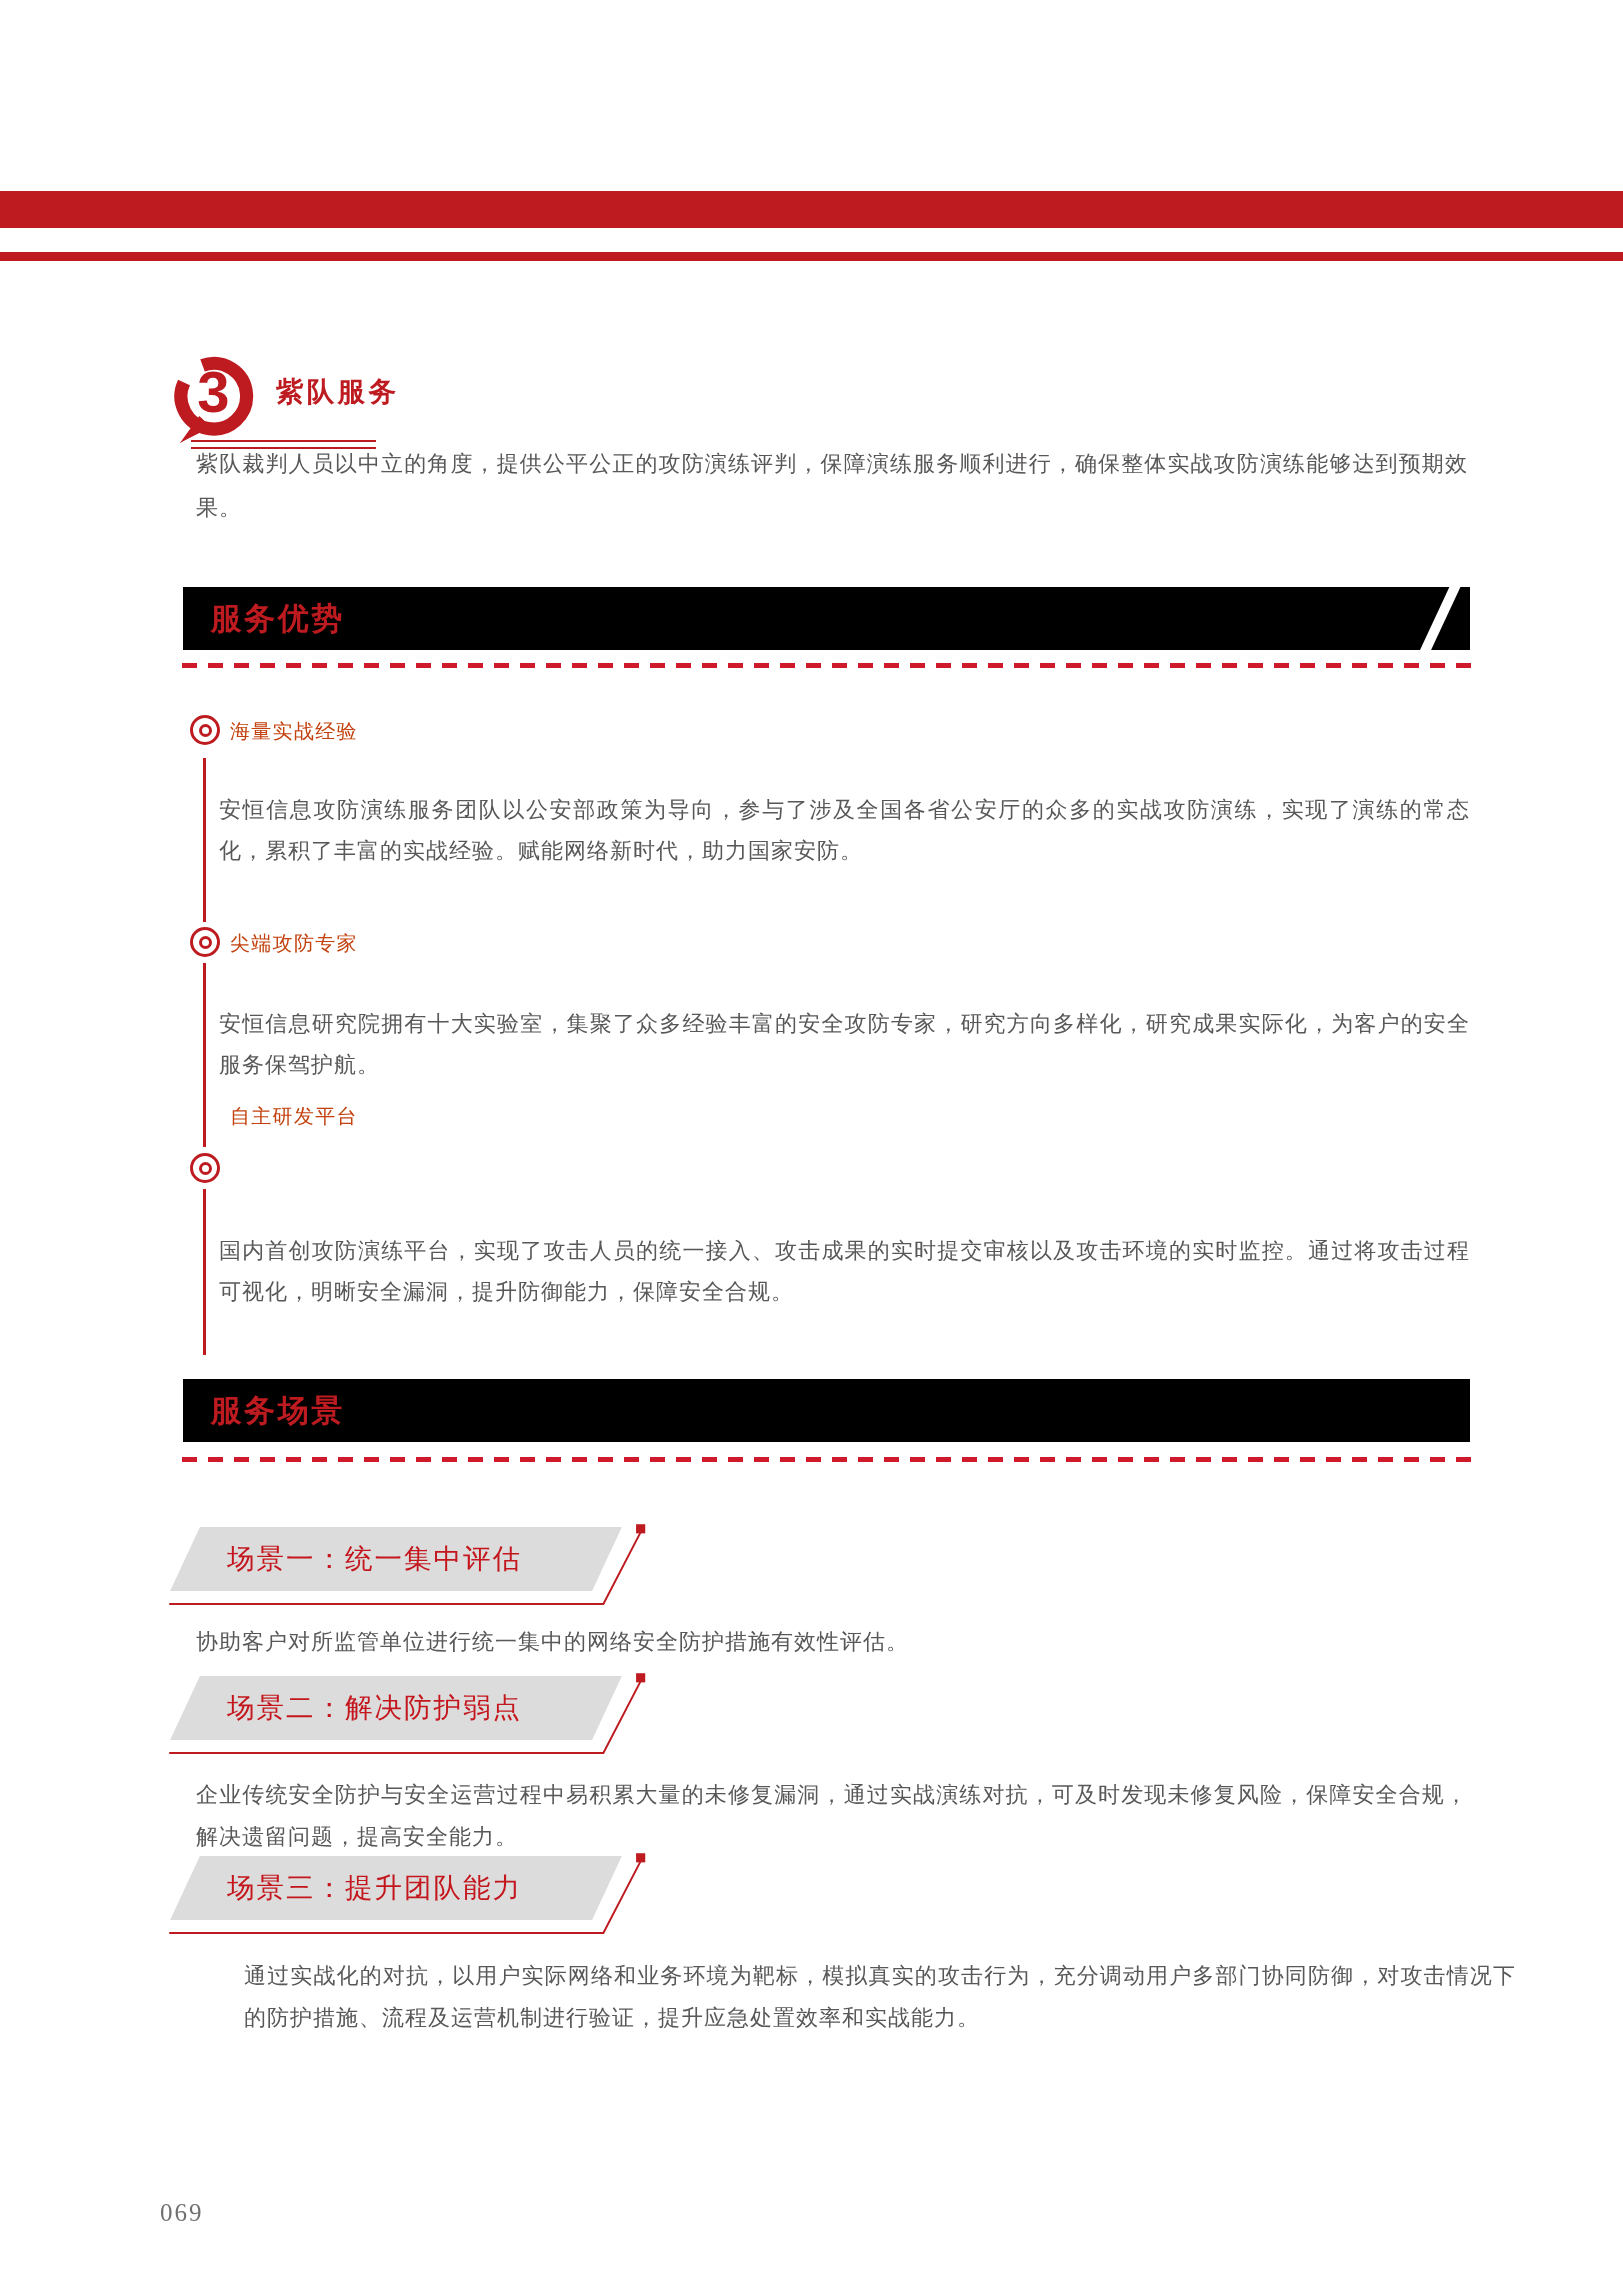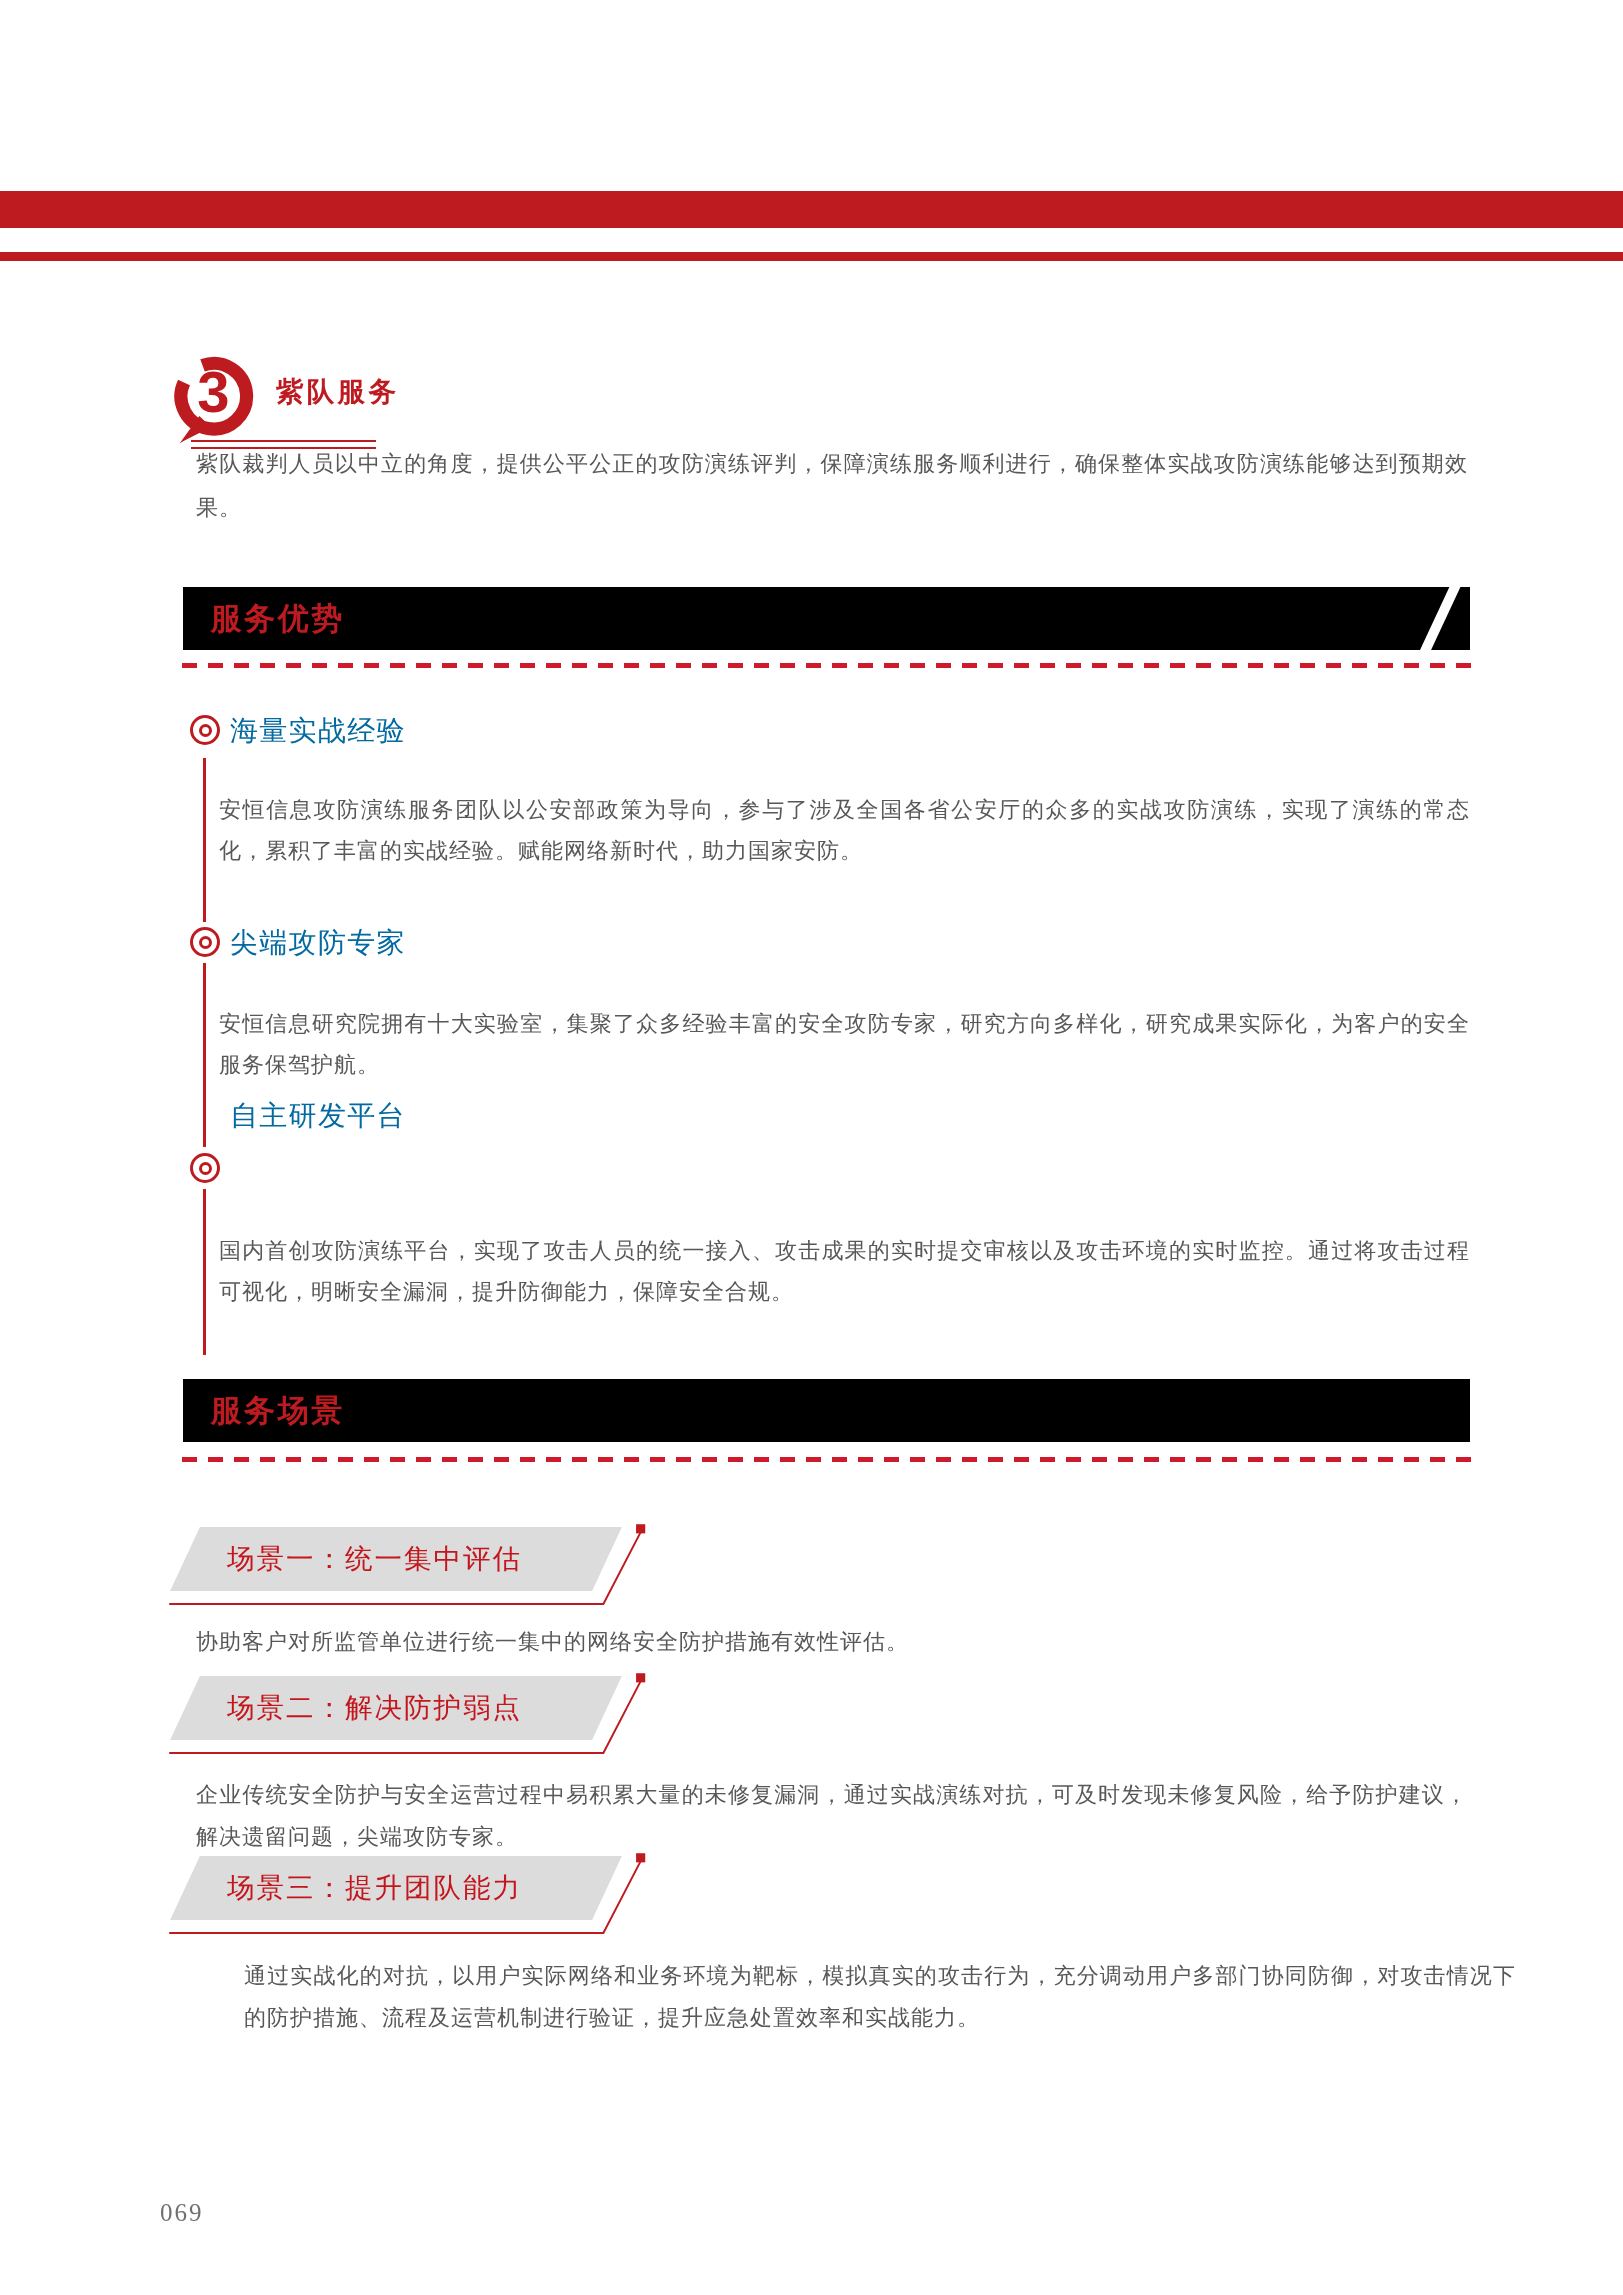--- a/index.html
+++ b/index.html
@@ -33,21 +33,21 @@
 
   .dash{position:absolute;left:182px;width:1299px;height:4.6px;
         background:repeating-linear-gradient(90deg,#CE1A2B 0 15px,transparent 15px 26px);}
   .dash1{top:663px;}
   .dash2{top:1457px;}
 
   
   .adv-icon{position:absolute;left:190px;width:30px;height:30px;border:3.9px solid #BE1B21;
         border-radius:50%;box-sizing:border-box;display:flex;align-items:center;justify-content:center;}
   .adv-icon .inner{width:13px;height:13px;border:3.3px solid #BE1B21;border-radius:50%;box-sizing:border-box;}
-  .adv-title{position:absolute;left:230px;font-size:28px;color:#0369a1;line-height:30px;letter-spacing:1.3px;}
+  .adv-title{position:absolute;left:230px;font-size:20px;color:#c2410c;line-height:30px;letter-spacing:1.3px;}
   .vline{position:absolute;left:203px;width:2.6px;background:#BE1B21;}
   .adv-body{position:absolute;left:219px;width:1251px;font-size:22px;color:#595757;
         line-height:41px;letter-spacing:1px;text-align:justify;margin-top:25px;}
 
   
   .banner{position:absolute;left:164px;width:510px;height:92px;}
   .banner .skew{position:absolute;left:21px;top:3.3px;width:422px;height:64px;background:#DCDCDC;
         transform:skewX(-25deg);}
   .banner .blabel{position:absolute;left:63px;top:18.3px;font-size:27.5px;color:#C4161D;
         letter-spacing:2px;line-height:34px;}
@@ -118,21 +118,21 @@
   <div class="sce-body" style="top:1621px;">协助客户对所监管单位进行统一集中的网络安全防护措施有效性评估。</div>
 
   <div class="banner" style="top:1673px;">
     <div class="skew"></div>
     <div class="blabel">场景二：解决防护弱点</div>
     <svg width="510" height="92" viewBox="0 0 780 140">
       <polyline points="8,122 672,122 729,12" fill="none" stroke="#BE1B21" stroke-width="3"></polyline>
       <rect x="722" y="0" width="14" height="14" fill="#BE1B21"></rect>
     </svg>
   </div>
-  <div class="sce-body" style="top:1774px;">企业传统安全防护与安全运营过程中易积累大量的未修复漏洞，通过实战演练对抗，可及时发现未修复风险，给予防护建议，解决遗留问题，尖端攻防专家。</div>
+  <div class="sce-body" style="top:1774px;">企业传统安全防护与安全运营过程中易积累大量的未修复漏洞，通过实战演练对抗，可及时发现未修复风险，保障安全合规，解决遗留问题，提高安全能力。</div>
 
   <div class="banner" style="top:1853px;">
     <div class="skew"></div>
     <div class="blabel">场景三：提升团队能力</div>
     <svg width="510" height="92" viewBox="0 0 780 140">
       <polyline points="8,122 672,122 729,12" fill="none" stroke="#BE1B21" stroke-width="3"></polyline>
       <rect x="722" y="0" width="14" height="14" fill="#BE1B21"></rect>
     </svg>
   </div>
   <div class="sce-body" style="top:1955px;margin-left:48px;">通过实战化的对抗，以用户实际网络和业务环境为靶标，模拟真实的攻击行为，充分调动用户多部门协同防御，对攻击情况下的防护措施、流程及运营机制进行验证，提升应急处置效率和实战能力。</div>

